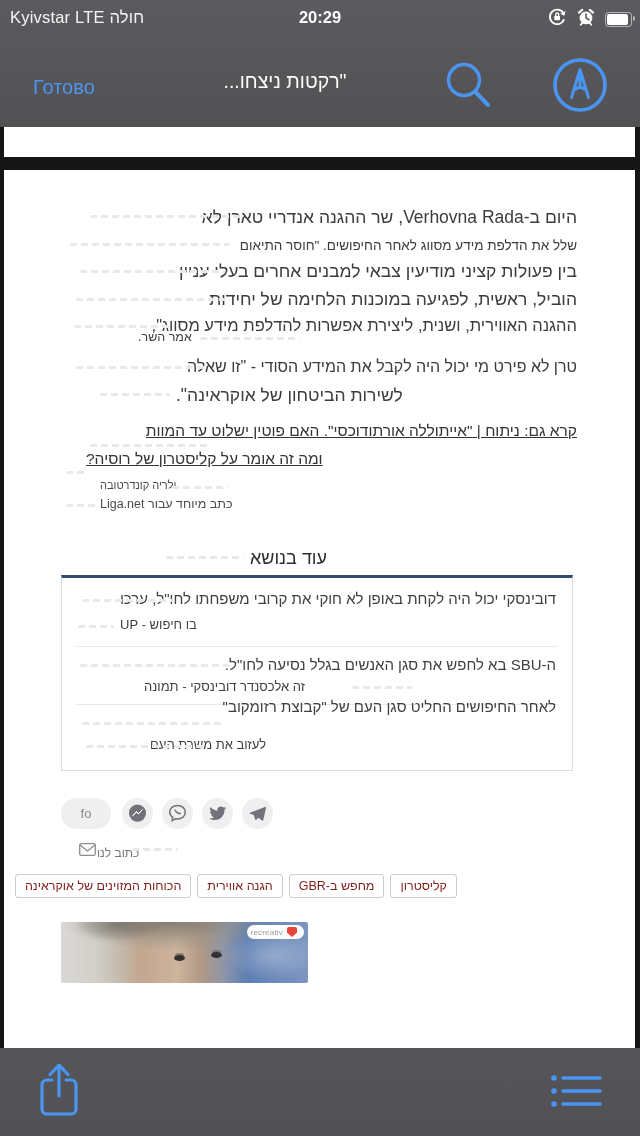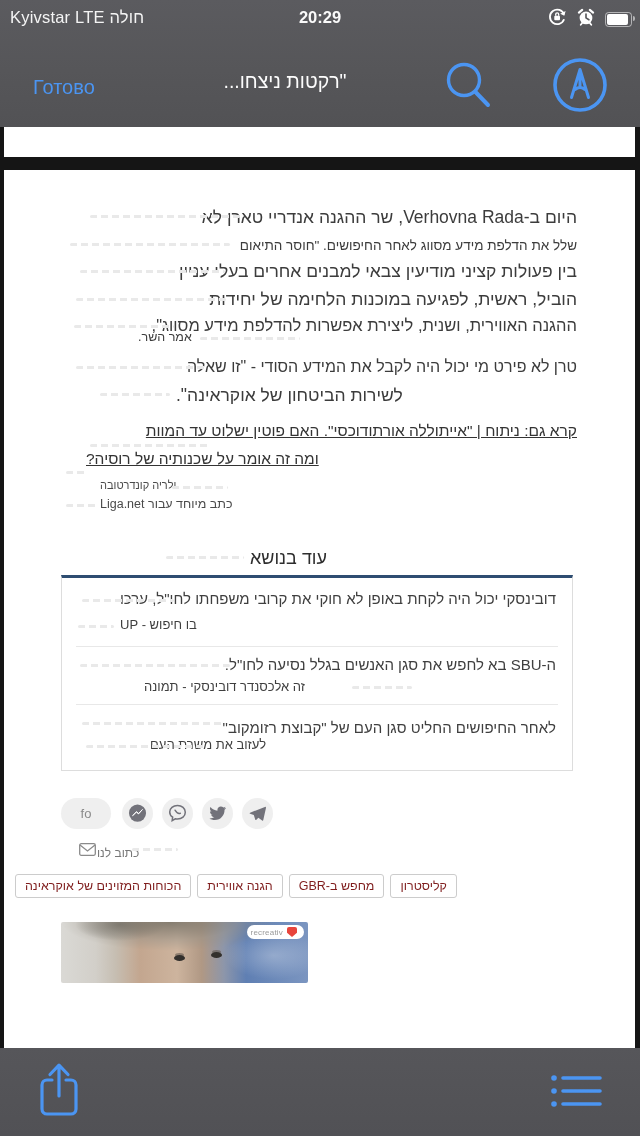--- a/index.html
+++ b/index.html
@@ -133,35 +133,35 @@
   <div class="t sz-s" style="top:68px;right:58px;">שלל את הדלפת מידע מסווג לאחר החיפושים. "חוסר התיאום</div>
   <div class="t sz-l" style="top:91px;right:58px;">בין פעולות קציני מודיעין צבאי למבנים אחרים בעלי עניין</div>
   <div class="t sz-l" style="top:119px;right:58px;">הוביל, ראשית, לפגיעה במוכנות הלחימה של יחידות</div>
   <div class="t sz-l" style="top:146px;right:58px;font-size:16.5px;">ההגנה האווירית, ושנית, ליצירת אפשרות להדלפת מידע מסווג",</div>
   <div class="t sz-xs" style="top:160px;left:134px;">אמר השר.</div>
 
   <div class="t sz-m" style="top:188px;right:58px;">טרן לא פירט מי יכול היה לקבל את המידע הסודי - "זו שאלה</div>
   <div class="t sz-l" style="top:215px;left:172px;">לשירות הביטחון של אוקראינה".</div>
 
   <div class="t link" style="top:252px;right:58px;font-size:15.5px;">קרא גם: ניתוח | "אייתוללה אורתודוכסי". האם פוטין ישלוט עד המוות</div>
-  <div class="t link" style="top:280px;left:82px;font-size:15.5px;">ומה זה אומר על שכנותיה של רוסיה?</div>
+  <div class="t link" style="top:280px;left:82px;font-size:15.5px;">ומה זה אומר על קליסטרון של רוסיה?</div>
 
   <div class="t sz-xxs" style="top:309px;left:96px;color:#4a4a4a;">ולריה קונדרטובה</div>
   <div class="t sz-xs" style="top:327px;left:96px;color:#4a4a4a;">כתב מיוחד עבור Liga.net</div>
 
   <div class="t heading" style="top:378px;left:246px;">עוד בנושא</div>
 
   <div class="rel-box">
     <div class="t" style="top:12px;right:16px;font-size:15px;">דובינסקי יכול היה לקחת באופן לא חוקי את קרובי משפחתו לחו"ל, ערכו</div>
     <div class="t" style="top:39px;left:58px;font-size:13px;">בו חיפוש - UP</div>
     <div class="rel-div" style="top:68px;"></div>
     <div class="t" style="top:78px;right:16px;font-size:15px;">ה-SBU בא לחפש את סגן האנשים בגלל נסיעה לחו"ל.</div>
     <div class="t" style="top:101px;left:82px;font-size:13px;">זה אלכסנדר דובינסקי - תמונה</div>
     <div class="rel-div" style="top:126px;"></div>
-    <div class="t" style="top:141px;right:16px;font-size:15px;">לאחר החיפושים החליט סגן העם של "קבוצת רזומקוב"</div>
+    <div class="t" style="top:120px;right:16px;font-size:15px;">לאחר החיפושים החליט סגן העם של "קבוצת רזומקוב"</div>
     <div class="t" style="top:159px;left:88px;font-size:13px;">לעזוב את משרת העם</div>
     <span class="ghost" style="top:21px;left:20px;width:92px;"></span>
     <span class="ghost" style="top:47px;left:16px;width:36px;"></span>
     <span class="ghost" style="top:86px;left:18px;width:150px;"></span>
     <span class="ghost" style="top:108px;left:290px;width:60px;"></span>
     <span class="ghost" style="top:144px;left:20px;width:140px;"></span>
     <span class="ghost" style="top:167px;left:24px;width:120px;"></span>
   </div>
 
   <div class="soc" style="left:0;width:100%;height:31px;">

